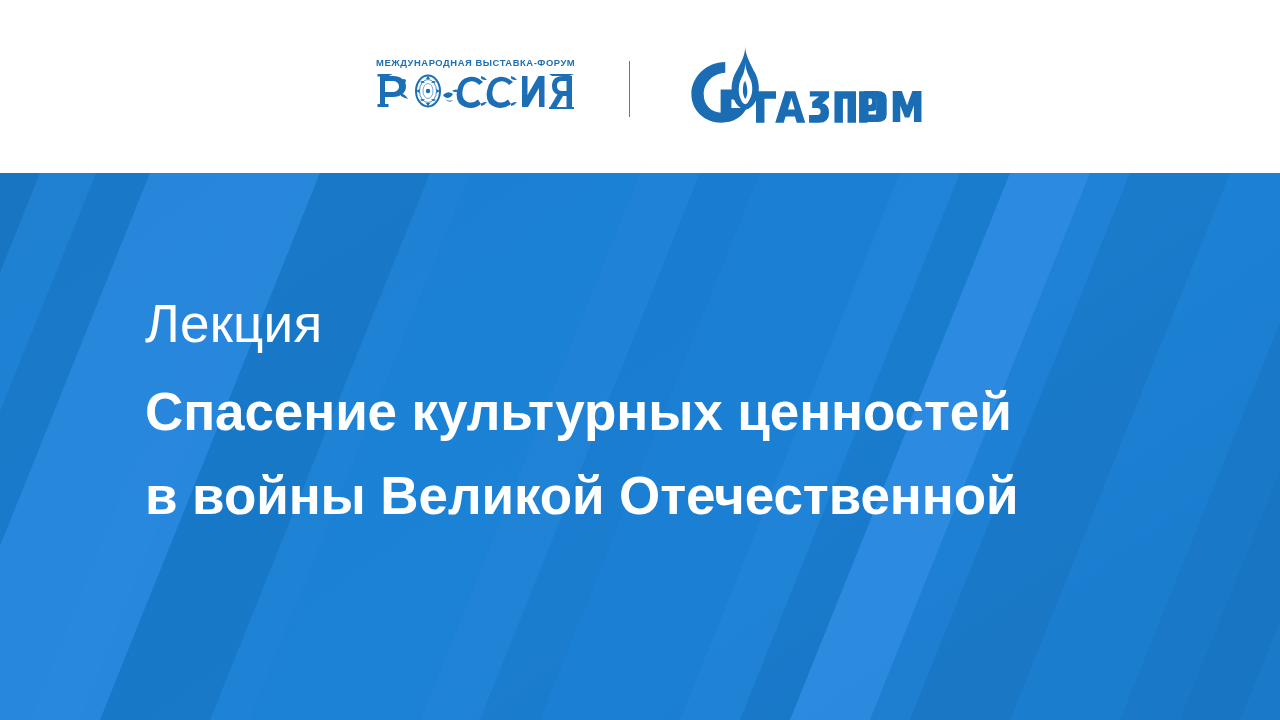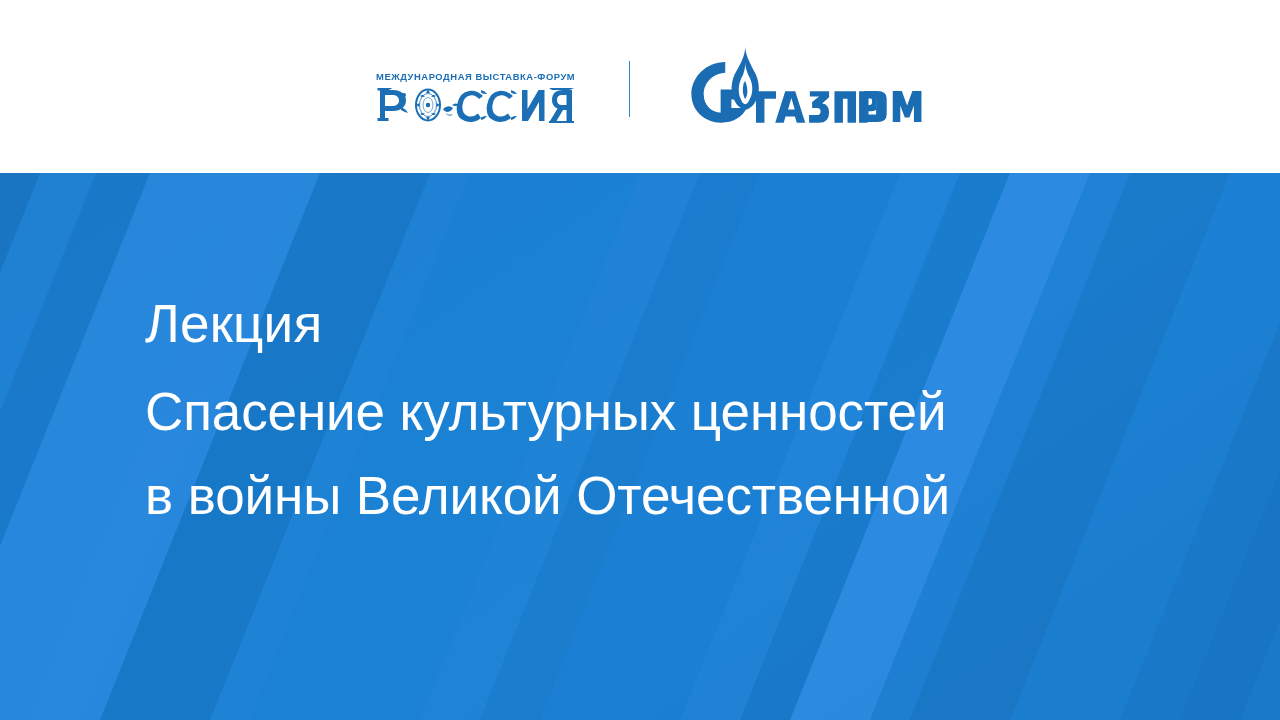--- a/index.html
+++ b/index.html
@@ -30,21 +30,21 @@
     background: #ffffff;
     display: flex;
     align-items: center;
     justify-content: center;
     gap: 0px;
     z-index: 5;
   }
 
   .logo-row {
     display: flex;
-    align-items: flex-end;
+    align-items: center;
     transform: translateY(-4px);
     margin-left: 14px;
   }
 
   
   .rossiya-lockup {
     display: flex;
     flex-direction: column;
     align-items: center;
     width: 214px;
@@ -113,21 +113,21 @@
     font-weight: 300;
     line-height: 1.0;
     letter-spacing: 0.2px;
     color: #ffffff;
     margin: 0 0 20px 0;
     white-space: nowrap;
   }
   .headline {
     font-family: "Liberation Sans", "DejaVu Sans", sans-serif;
     font-size: 53px;
-    font-weight: normal;
+    font-weight: bold;
     line-height: 1.58;
     letter-spacing: -0.1px;
     color: #ffffff;
     margin: 0;
   }
   .headline .hl-line {
     display: block;
     white-space: nowrap;
   }
 </style>

